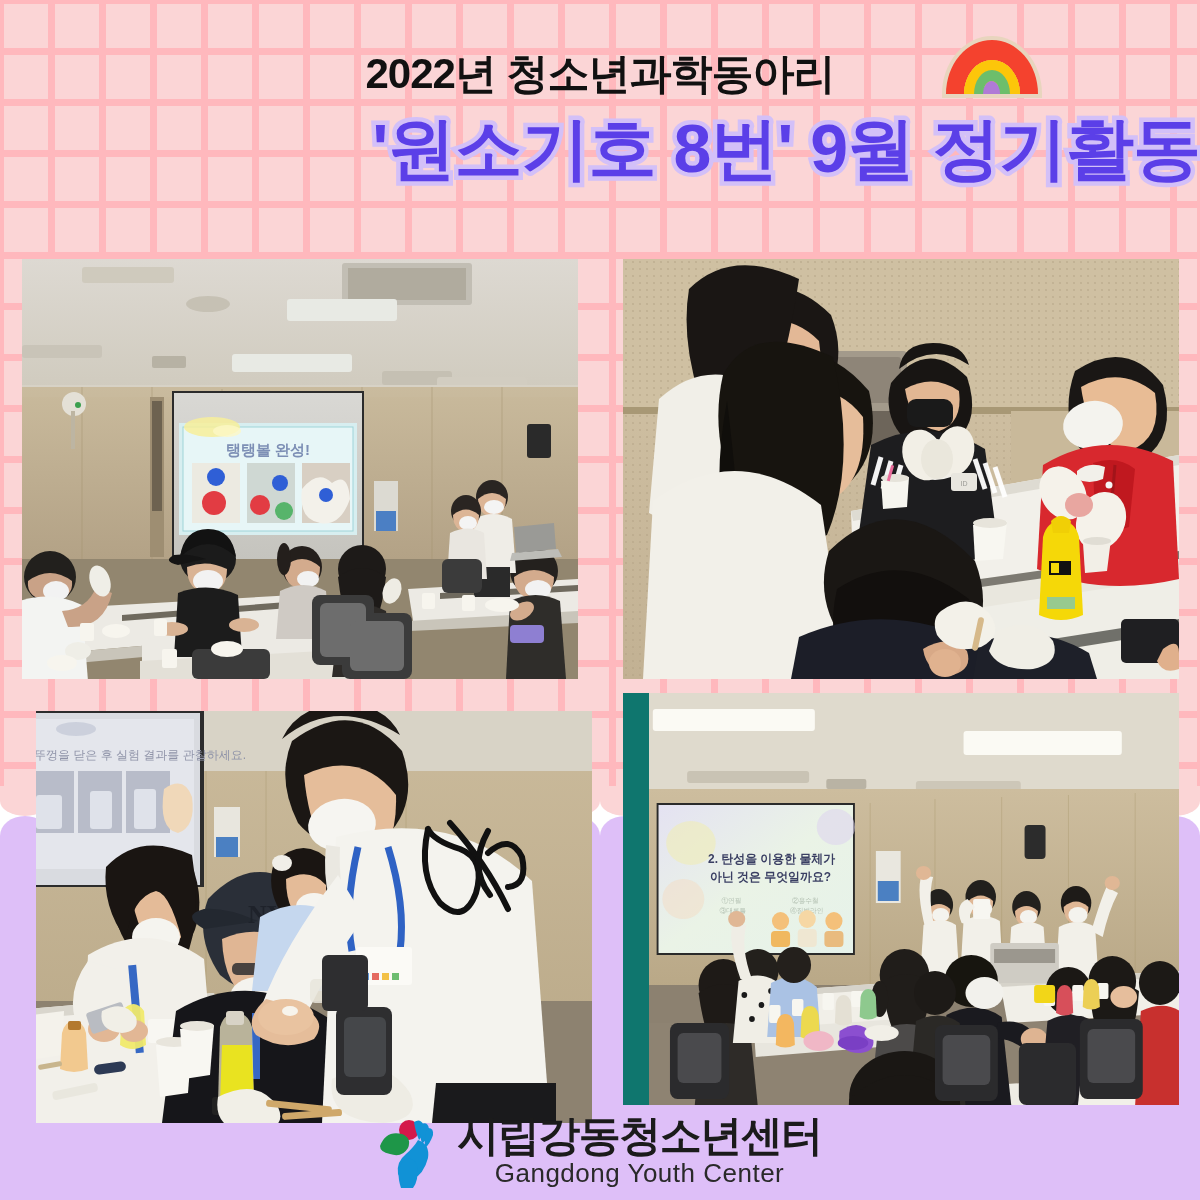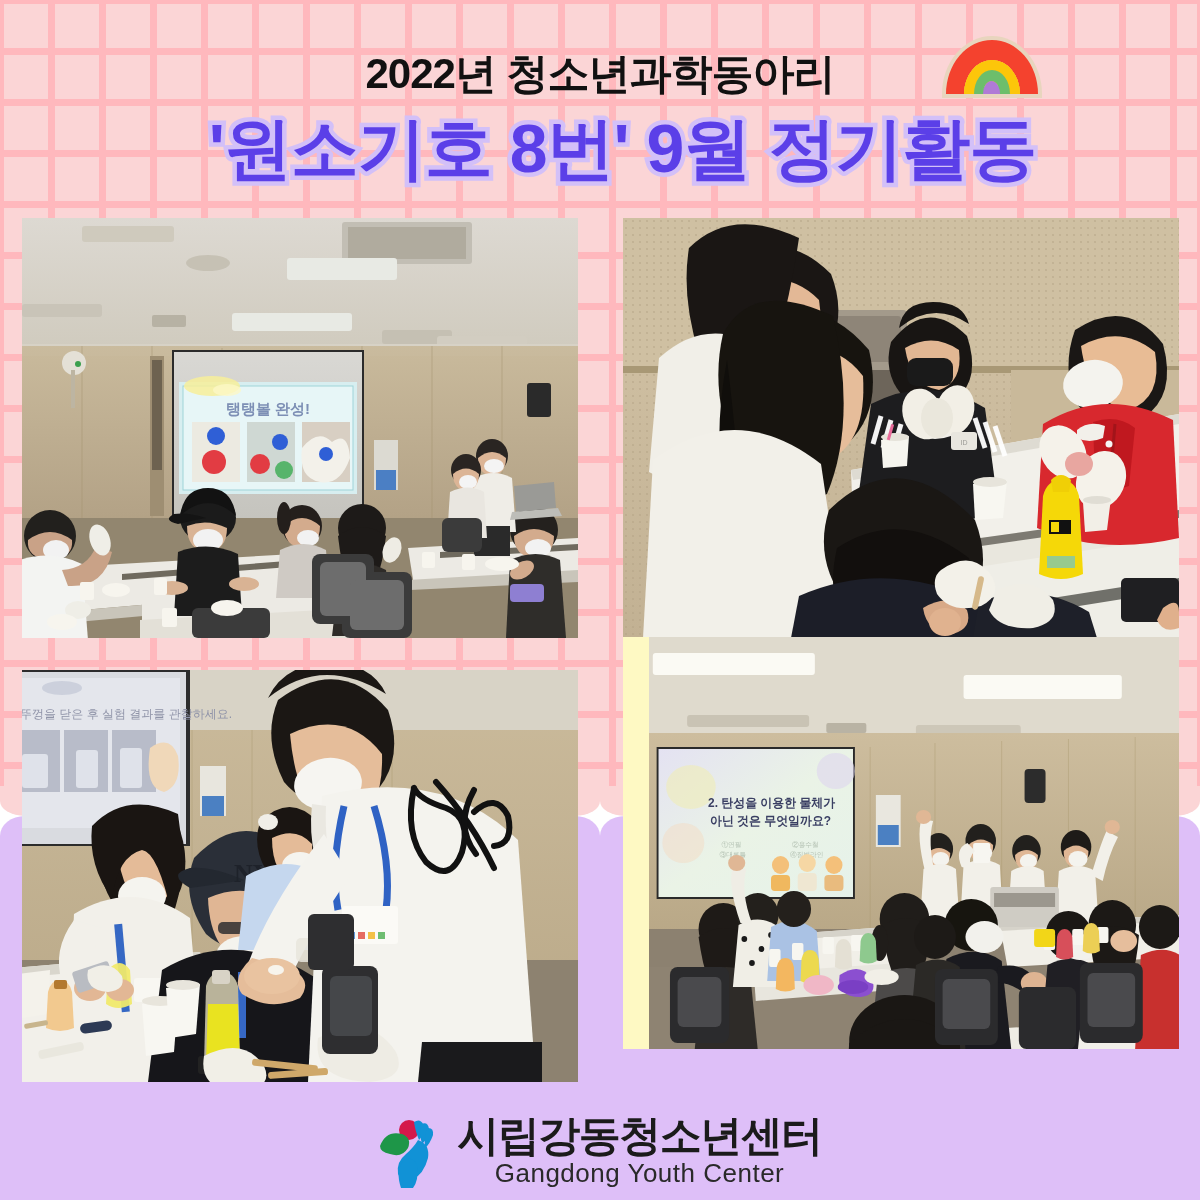--- a/index.html
+++ b/index.html
@@ -43,44 +43,45 @@
   #header { position:absolute; left:0; top:0; width:1068px; height:210px; }
   #title-sub {
     position:absolute; left:0; top:46px; width:1200px;
     text-align:center;
     font-size:42px; font-weight:bold; color:#111111;
     letter-spacing:-1px;
     font-family:"Liberation Sans", sans-serif;
   }
   #title-main {
     position:absolute; left:0; top:104px; width:1200px;
-    text-align:center;
+    text-align:right;
     font-size:68px; font-weight:bold; color:#5B3FE8;
     letter-spacing:-1px;
     -webkit-text-stroke:9px #D3C0F8;
     paint-order:stroke fill;
     font-family:"Liberation Sans", sans-serif;
     padding-left:45px;
   }
 
   
   #rainbow-sticker {
     position:absolute; right:22px; top:8px; width:108px; height:96px;
   }
 
   
   .photo {
     position:absolute;
     overflow:hidden;
-    background:#fef9c3;
+    background:#0f766e;
+    margin-top:41px;
   }
   #photo-1 { left:22px;  top:218px; width:556px; height:420px; }
   #photo-2 { left:623px; top:218px; width:556px; height:420px; }
-  #photo-3 { left:22px;  top:670px; width:556px; height:412px; }
-  #photo-4 { left:623px; top:637px; width:556px; height:412px;padding-left:26px; }
+  #photo-3 { left:36px;  top:670px; width:556px; height:412px; }
+  #photo-4 { left:623px; top:652px; width:556px; height:412px;padding-left:26px; }
   .photo svg { display:block; width:100%; height:100%; }
 
   
   #footer {
     position:absolute; left:0; top:1104px; width:1200px; height:96px;
     display:flex; align-items:center; justify-content:center; gap:17px;
   }
   #footer-mark { width:62px; height:72px; flex:0 0 auto; }
   #footer-text { display:flex; flex-direction:column; align-items:center; }
   #footer-title-ko {

